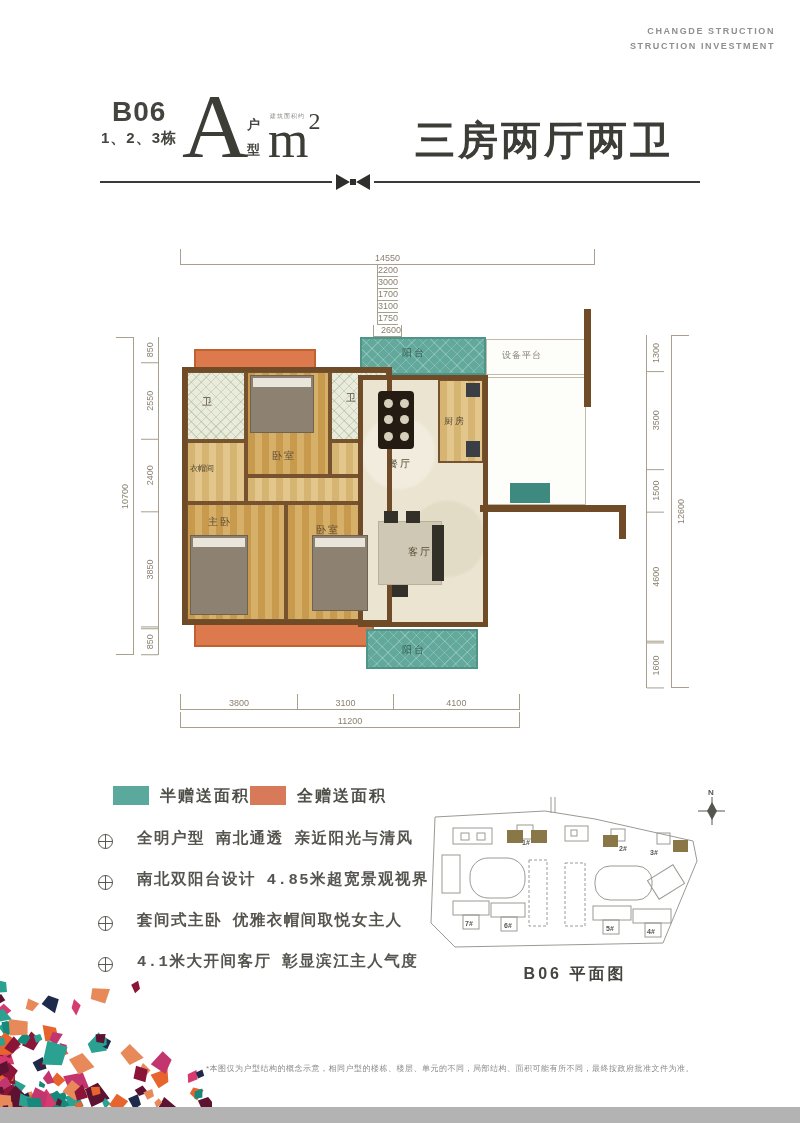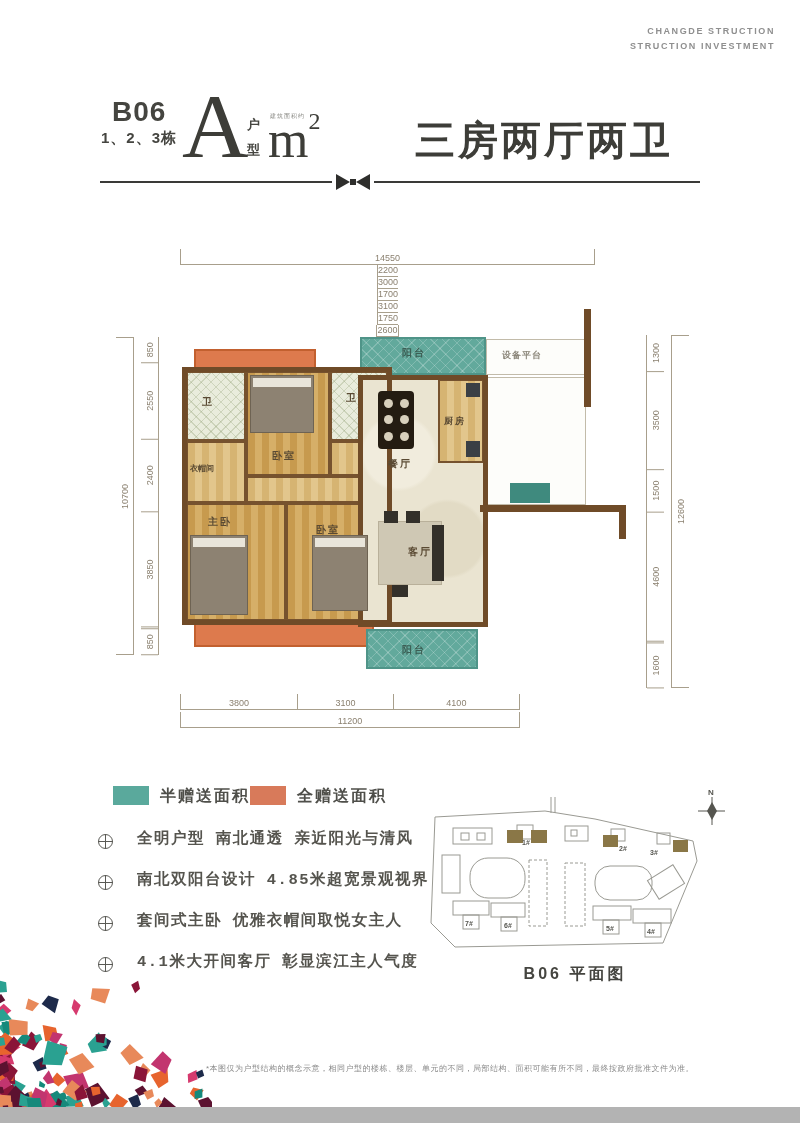--- a/index.html
+++ b/index.html
@@ -54,21 +54,21 @@
   .bath{background:#e9ecdc;border:2px solid #76522e;
         background-image:repeating-linear-gradient(45deg,rgba(140,155,110,.30) 0 1px,transparent 1px 7px),
                          repeating-linear-gradient(-45deg,rgba(140,155,110,.30) 0 1px,transparent 1px 7px);}
   .teal{background:#62a99c;border:2px solid #4f9488;
         background-image:repeating-linear-gradient(45deg,rgba(255,255,255,.20) 0 1px,transparent 1px 8px),
                          repeating-linear-gradient(-45deg,rgba(255,255,255,.20) 0 1px,transparent 1px 8px);}
   .bay{background:#dd7a4d;border:2px solid #c2602f;}
   .white-zone{background:#fdfdfa;border:1px solid #c2bba9;}
   .wallpiece{position:absolute;background:#6f4b28;}
   .outline{position:absolute;border:5px solid #6f4b28;box-sizing:border-box;pointer-events:none;}
-  .rlabel{position:absolute;font-size:10px;font-weight:bold;color:#5a4a33;letter-spacing:2px;z-index:6;white-space:nowrap;}
+  .rlabel{position:absolute;font-size:10px;font-weight:normal;color:#5a4a33;letter-spacing:2px;z-index:6;white-space:nowrap;}
   .rlabel.on-teal{color:#3c5f55;}
   .rlabel.small{font-size:9px;letter-spacing:1px;color:#8a8578;}
   
   .bed{position:absolute;background:#8d8272;border:1px solid #6e6353;z-index:3;}
   .bed::before{content:"";position:absolute;left:2px;right:2px;top:2px;height:9px;background:#e9e5da;}
   .dtable{position:absolute;background:#241c12;border-radius:4px;z-index:3;
           display:grid;grid-template-columns:1fr 1fr;align-items:center;justify-items:center;padding:4px 2px;box-sizing:border-box;}
   .seat{width:9px;height:9px;border-radius:50%;background:#d8d0bd;}
   .rug{position:absolute;background:#cfc8b4;border:1px solid #b9b09a;z-index:2;}
   .blockf{position:absolute;background:#33302a;z-index:3;}
@@ -128,21 +128,21 @@
 
   <div class="hstrip" id="dim-top-total" style="left:180px;top:249px;width:415px;">
     <span class="dim-seg" style="flex: 14550 1 0px;">14550</span>
   </div>
   <div class="hstrip" id="dim-top-segs" style="left:180px;top:265px;width:415px;flex-direction:column;">
     <span class="dim-seg" style="flex: 2200 1 0px;">2200</span>
     <span class="dim-seg" style="flex: 3000 1 0px;">3000</span>
     <span class="dim-seg" style="flex: 1700 1 0px;">1700</span>
     <span class="dim-seg" style="flex: 3100 1 0px;">3100</span>
     <span class="dim-seg" style="flex: 1750 1 0px;">1750</span>
-    <span class="dim-seg" style="flex: 2600 1 0px;">2600</span>
+    <span class="dim-seg" style="flex: 2600 1 0px; padding-left: 7px;">2600</span>
   </div>
   <div class="vstrip line-right" style="left:116px;top:337px;height:318px;">
     <span class="dim-seg" style="flex: 10700 1 0px;">10700</span>
   </div>
   <div class="vstrip line-right" style="left:141px;top:337px;height:318px;">
     <span class="dim-seg" style="flex: 850 1 0px;">850</span>
     <span class="dim-seg" style="flex: 2550 1 0px;">2550</span>
     <span class="dim-seg" style="flex: 2400 1 0px;">2400</span>
     <span class="dim-seg" style="flex: 3850 1 0px;">3850</span>
     <span class="dim-seg" style="flex: 850 1 0px;">850</span>

